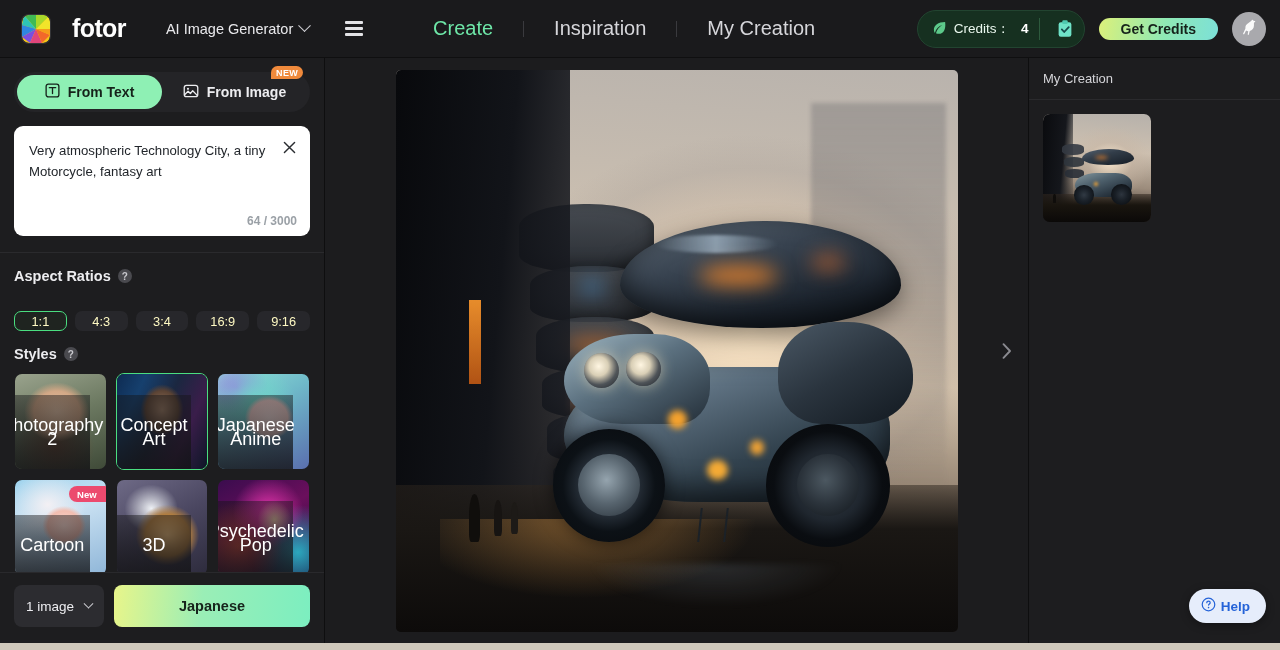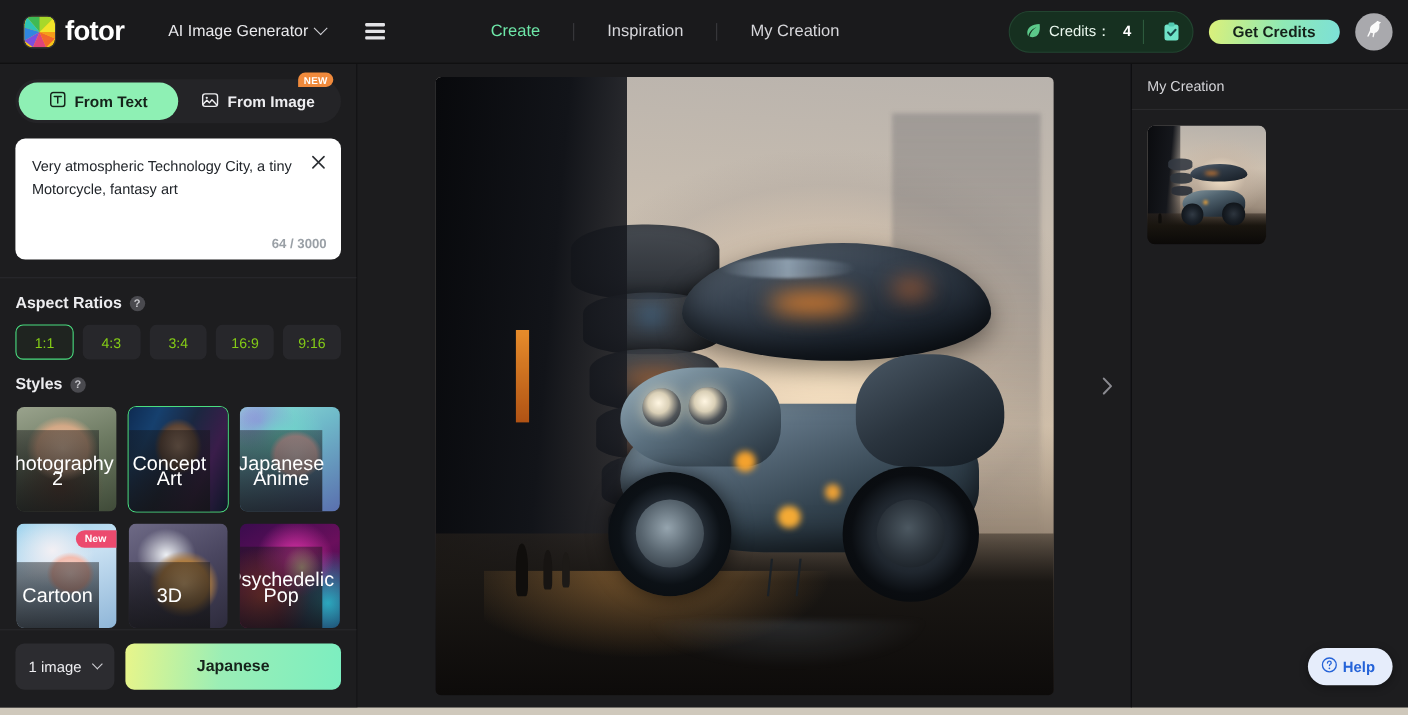--- a/index.html
+++ b/index.html
@@ -14,39 +14,39 @@
 
   
   .header {
     height: 58px; flex: 0 0 58px;
     background: #1a1a1c;
     display: flex; align-items: center;
     padding: 0 14px 0 22px;
     border-bottom: 1px solid #0f0f10;
     position: relative; z-index: 20;
   }
-  .brand { display: flex; align-items: center; gap: 9px; }
+  .brand { display: flex; align-items: center; gap: 22px; }
   .logo-mark {
     width: 28px; height: 28px; border-radius: 7px;
     overflow: hidden; position: relative;
     box-shadow: 0 0 0 1px rgba(255,255,255,.12);
   }
   .logo-text { font-size: 25px; font-weight: 700; letter-spacing: -.6px; color: #fff; }
 
   .app-switcher {
     display: flex; align-items: center; gap: 7px;
     margin-left: 40px; font-size: 14.5px; color: #e9e9ec; cursor: pointer;
   }
   .chev { width: 9px; height: 9px; border-right: 1.7px solid #cfcfd4; border-bottom: 1.7px solid #cfcfd4;
           transform: rotate(45deg) translate(-2px,-2px); }
   .hamburger { margin-left: 32px; display: flex; flex-direction: column; gap: 3.5px; cursor: pointer; padding: 4px; }
   .hamburger i { display: block; width: 18px; height: 2.4px; background: #e3e3e6; border-radius: 1px; }
 
   .nav { display: flex; align-items: center; margin: 0 auto; gap: 0; }
-  .nav a { font-size: 15px; color: #d6d6da; text-decoration: none; padding: 0 30px; cursor: pointer; white-space: nowrap; text-align: right; }
+  .nav a { font-size: 20px; color: #d6d6da; text-decoration: none; padding: 0 30px; cursor: pointer; white-space: nowrap; text-align: right; }
   .nav a.active { color: #6ee7a8; }
   .nav .sep { width: 1px; height: 16px; background: #3a3a3e; }
 
   .header-right { display: flex; align-items: center; gap: 14px; margin-left: auto; }
   .credits-pill {
     display: flex; align-items: center; height: 38px;
     background: #163020; border: 1px solid #224430; border-radius: 19px;
     padding: 0 4px 0 14px; gap: 10px;
   }
   .credits-label { font-size: 13.5px; color: #eaf7ee; display: flex; align-items: center; gap: 7px; white-space: nowrap; }
@@ -111,23 +111,23 @@
   }
   .section-title { font-size: 14.5px; font-weight: 700; color: #ececef; }
   .help-dot {
     width: 14px; height: 14px; border-radius: 50%; background: #4a4a4f;
     color: #c9c9ce; font-size: 10px; display: flex; align-items: center;
     justify-content: center; cursor: pointer; font-weight: 700;
   }
 
   .ratio-row { display: flex; gap: 8px; }
   .ratio-chip {
-    width: 53px; height: 32px; border-radius: 7px; background: #27272b;
+    width: 53px; height: 20px; border-radius: 7px; background: #27272b;
     border: 1px solid transparent; display: flex; align-items: center; justify-content: center;
-    font-size: 12.8px; color: #84cc16; cursor: pointer;
+    font-size: 12.8px; color: #fef9c3; cursor: pointer; margin-top: 16px;
   }
   .ratio-chip.sel { border-color: #4ade80; background: #1f2420; }
 
   .styles-grid { display: grid; grid-template-columns: repeat(3,1fr); gap: 9px; }
   .style-card {
     position: relative; height: 97px; border-radius: 8px; overflow: hidden;
     cursor: pointer; border: 1.6px solid transparent;
   }
   .style-card.sel { border-color: #4ade80; }
   .style-thumb { position: absolute; inset: 0; }

